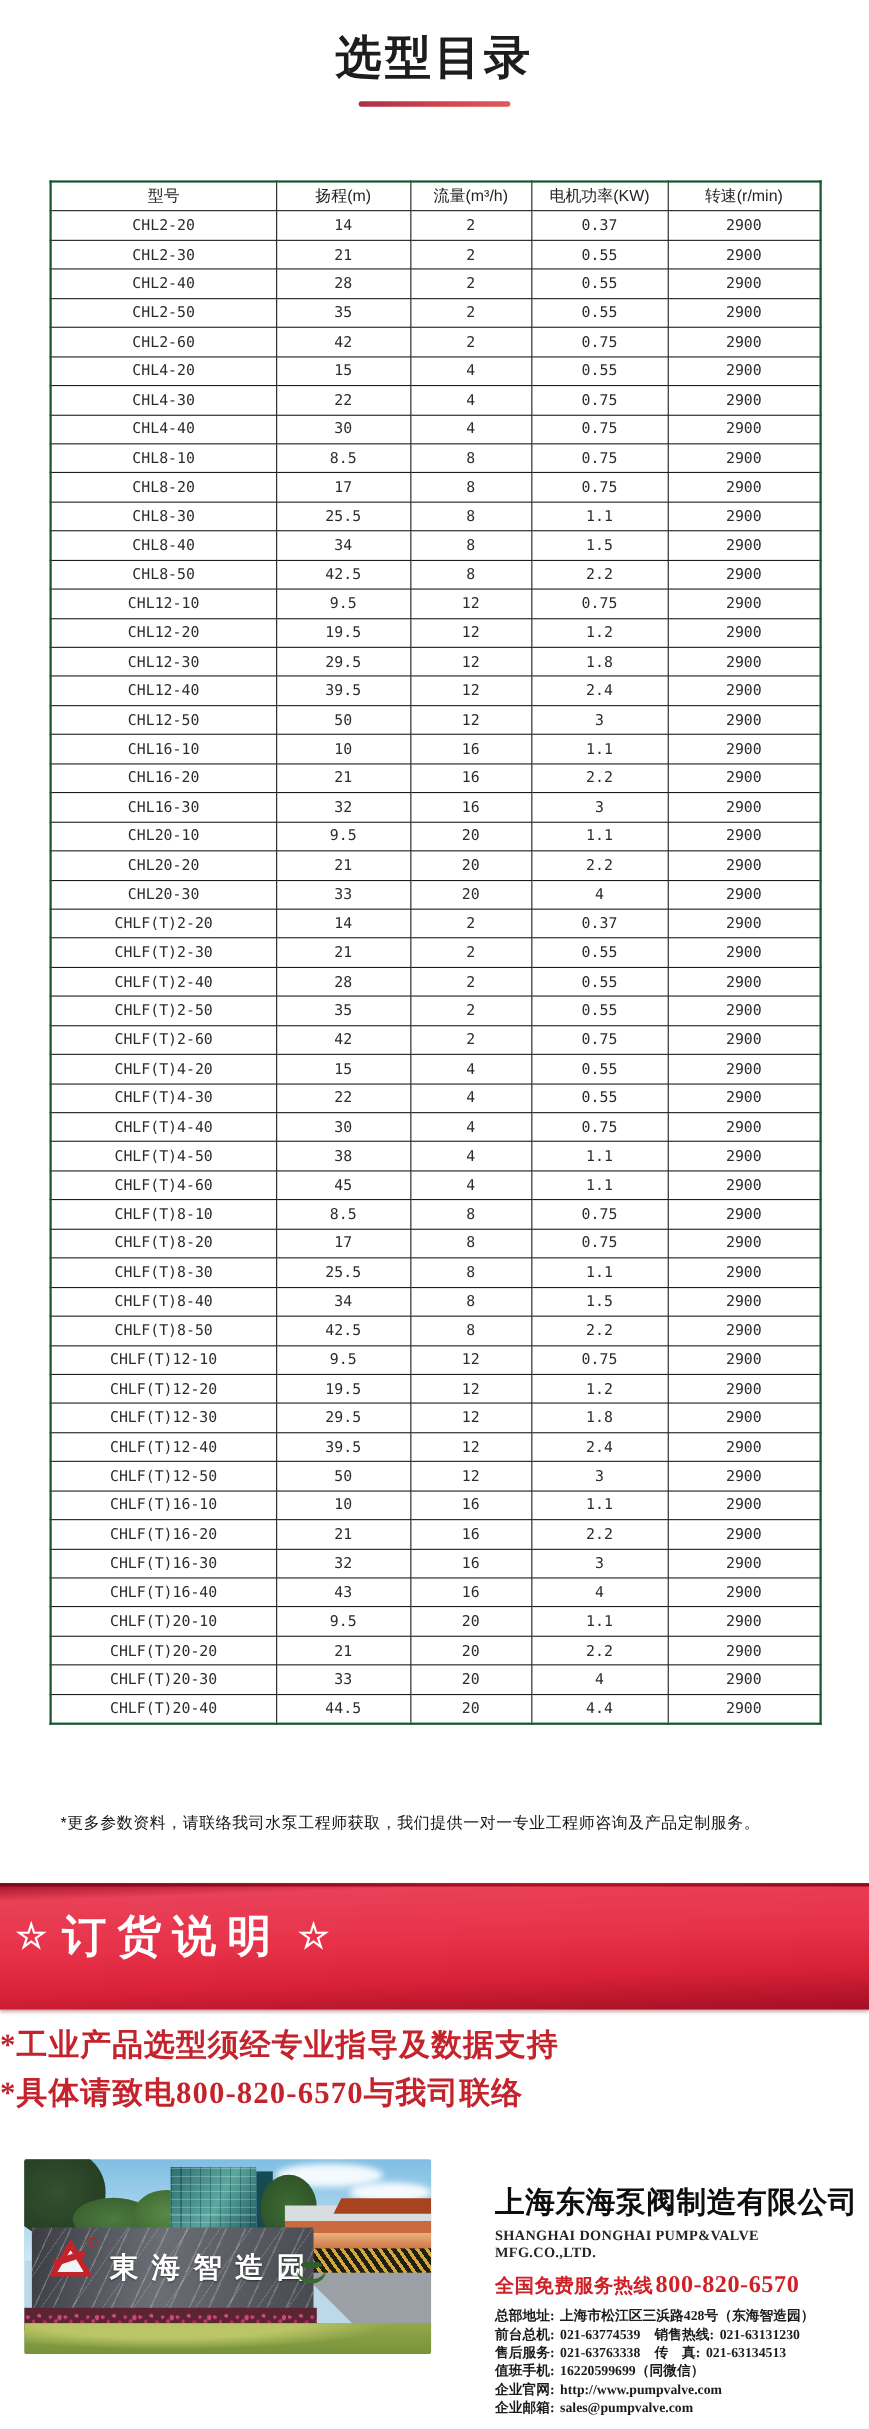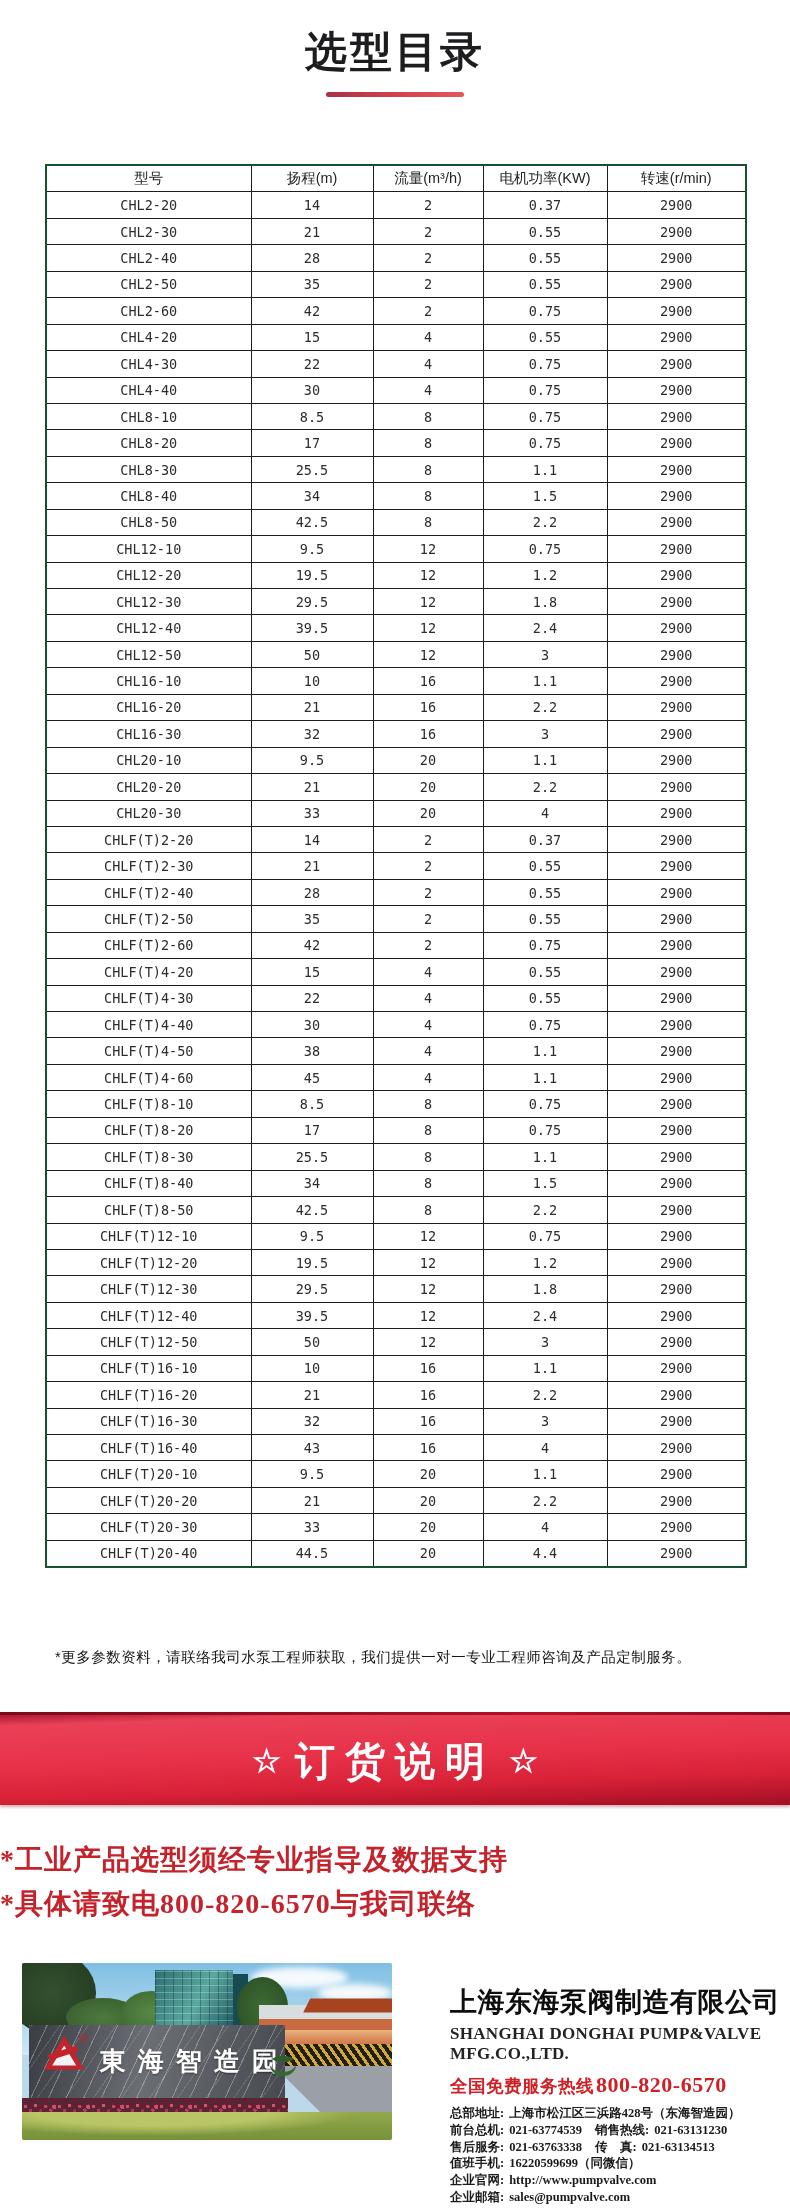--- a/index.html
+++ b/index.html
@@ -18,21 +18,21 @@
   table.catalog th,table.catalog td{border:1.5px solid #1c1c1c;text-align:center;
         vertical-align:middle;padding:0;height:25.45px;color:#2c2c2e;
         font-family:"DejaVu Sans Mono","Liberation Sans",monospace;font-size:13.5px;font-weight:400;}
   table.catalog th{font-family:"Liberation Sans",sans-serif;font-size:14.5px;font-weight:400;color:#242426;}
 
   
   .footnote{position:absolute;left:55px;top:1648px;margin:0;font-size:14.5px;color:#161616;
         letter-spacing:0.5px;}
 
   
-  .banner{position:absolute;left:0;top:1712px;width:790px;height:93px;text-align:center;
+  .banner{position:absolute;left:0;top:1712px;width:790px;height:115px;text-align:left;
         background:linear-gradient(178deg,#9d1126 0%,#e94158 12%,#e73249 45%,#d92238 72%,#a30e24 100%);
         box-shadow:0 2px 3px rgba(120,10,25,.35);}
   .banner::before{content:"";position:absolute;left:0;top:0;width:100%;height:3px;
         background:linear-gradient(90deg,#7d0a1c,#b01226 70%,#8a0c1f);}
   .banner-inner{line-height:97px;white-space:nowrap;}
   .banner .star{color:#fff;font-size:32px;vertical-align:middle;margin:0 14px;font-weight:700;}
   .banner-title{color:#fff;font-size:40px;font-weight:800;letter-spacing:10px;vertical-align:middle;}
 
   
   .order-lines{position:absolute;left:0;top:1838px;width:100%;}
@@ -89,21 +89,21 @@
                    linear-gradient(#93a84a,#76923a);}
   .ph-drive{left:68%;top:58%;width:32%;height:30%;background:#9aa0a5;
         clip-path:polygon(0 0,100% 0,100% 100%,45% 100%);}
   .ph-palm{left:66.5%;top:47%;width:30px;height:26px;z-index:5;background:
         radial-gradient(ellipse 16px 5px at 50% 50%,#2f5c2b 60%,transparent 62%);
         border-radius:50%;box-shadow:0 6px 0 -2px #37682f;}
 
   .info{position:absolute;left:450px;top:1972px;width:332px;}
   .company-name{font-size:27px;font-weight:800;color:#0e0e10;letter-spacing:0.5px;margin-top:12px;}
   .company-en{margin-top:4px;font-family:"Liberation Serif",serif;font-weight:700;
-        font-size:17px;color:#232323;letter-spacing:0.3px;}
+        font-size:13px;color:#232323;letter-spacing:0.3px;}
   .hotline{margin-top:8px;font-family:"Liberation Serif",serif;font-weight:700;color:#ce2127;white-space:nowrap;}
   .hotline-label{font-size:17.5px;letter-spacing:0.5px;}
   .hotline-number{font-size:22px;letter-spacing:0.5px;margin-left:2px;}
   .details{margin-top:7px;}
   .detail-line{font-family:"Liberation Serif",serif;font-weight:700;font-size:12.5px;
         color:#1b1b1b;line-height:16.8px;white-space:nowrap;}
   .detail-pair{display:inline-block;margin-right:13px;}
   .detail-pair:last-child{margin-right:0;}
   .detail-label{margin-right:5px;}
 </style>

